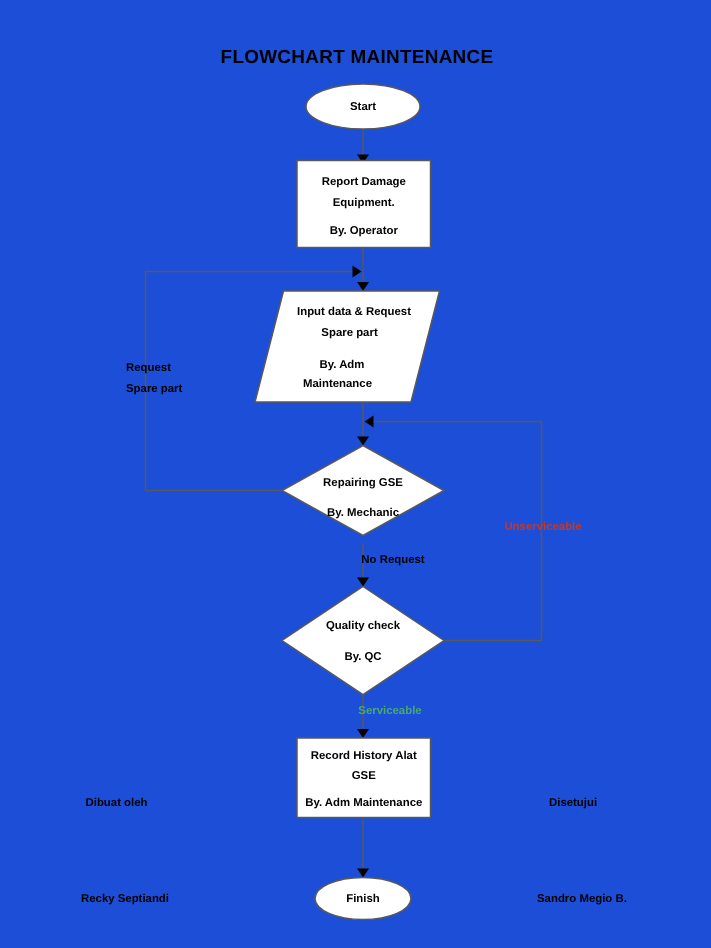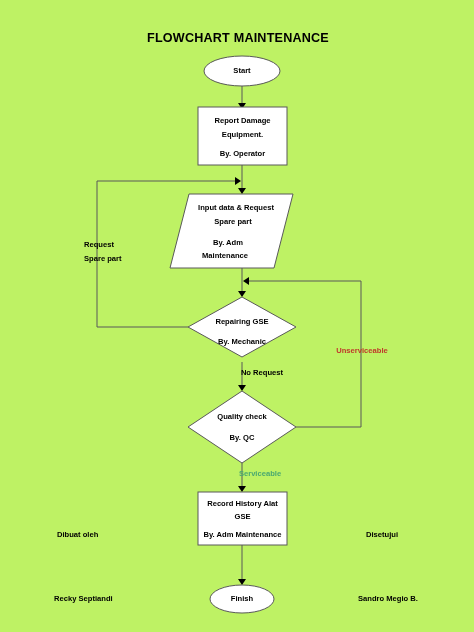--- a/index.html
+++ b/index.html
@@ -8,21 +8,21 @@
     background: #ffffff;
   }
   body {
     font-family: "Liberation Sans", sans-serif;
     color: #000000;
   }
   #page {
     position: relative;
     width: 474px;
     height: 632px;
-    background: #bef264;
+    background: #1d4ed8;
     overflow: hidden;
   }
   #flow-svg {
     position: absolute;
     left: 0;
     top: 0;
     width: 474px;
     height: 632px;
   }
   .shape-outline {

